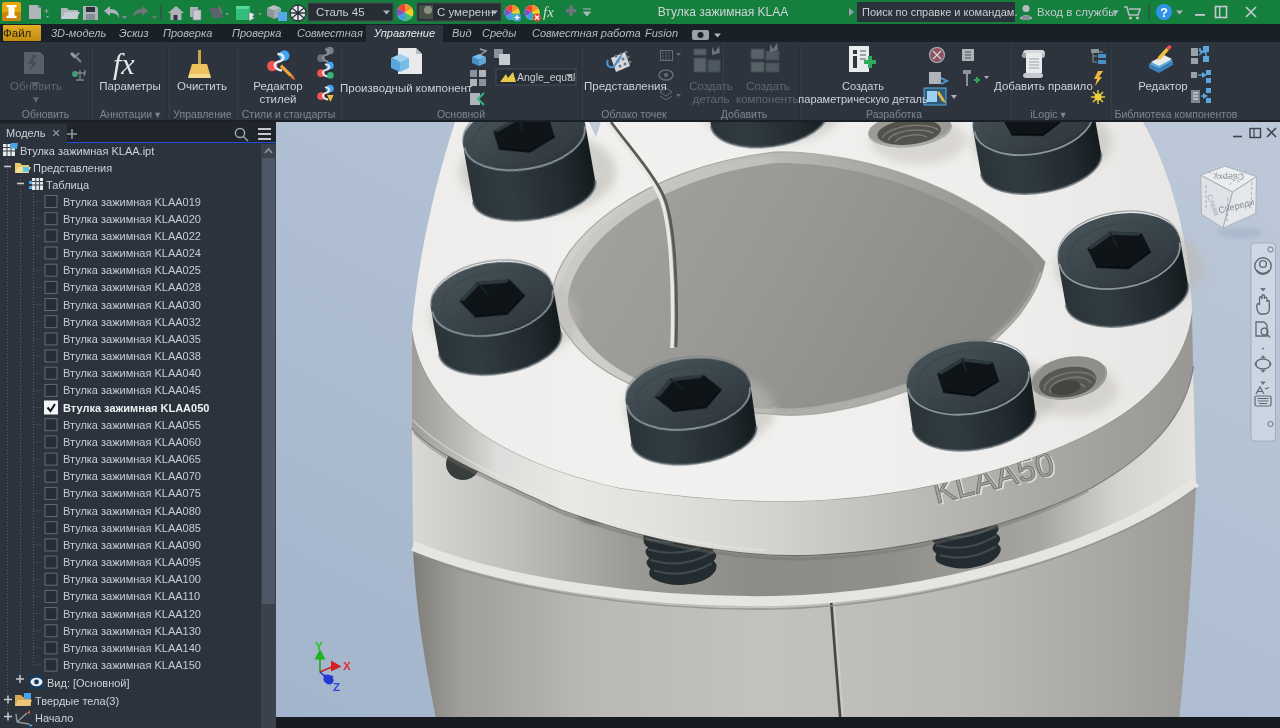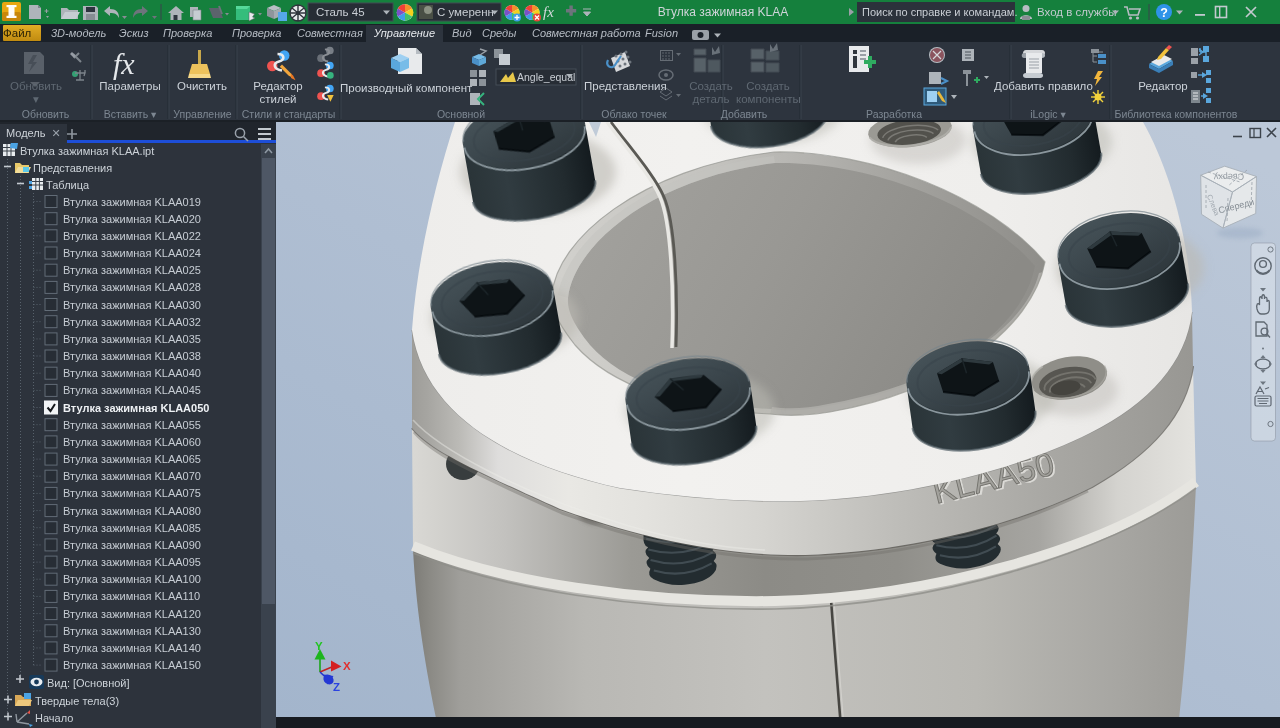--- a/index.html
+++ b/index.html
@@ -18,21 +18,21 @@
   #filetab { position:absolute; left:3px; top:1px; width:38px; height:16px; background:linear-gradient(#e3ad25,#c08b10); color:#2c2305; font-size:11.5px; text-align:left; line-height:16px; border-radius:1px; }
 
   
   #ribbon { position:absolute; left:0; top:42px; width:1280px; height:80px; background:#2d343e; }
   .glabel { position:absolute; bottom:2px; width:100%; text-align:center; color:#7d8792; font-size:10.5px; white-space:nowrap; }
   .bigbtn { position:absolute; text-align:center; color:#ccd2d9; font-size:11.5px; line-height:13px; }
   .dis { color:#5f6872; }
 
   
   #panel { position:absolute; left:0; top:122px; width:276px; height:606px; background:#2d333c; }
-  #panelhead { position:absolute; left:0; top:0; width:276px; height:21px; background:#20252c; border-bottom:3px solid #1d4ed8;}
+  #panelhead { position:absolute; left:0; top:0; width:276px; height:21px; background:#20252c; border-bottom:1px solid #1d4ed8;}
   #ptab { position:absolute; left:0; top:2px; height:19px; background:#2d333c; color:#ccd1d7; font-size:11px; line-height:19px; padding:0 6px; }
   #scrollbar { position:absolute; left:261px; top:22px; width:15px; height:584px; background:#3a424d; }
   #sthumb { position:absolute; left:1px; top:14px; width:13px; height:446px; background:#4e5765; }
 
   
   #statusbar { position:absolute; left:276px; top:717px; width:1004px; height:18px; background:#1d2329; overflow:hidden;margin-top:13px; }
 </style>
 </head>
 <body>
 <div id="app">
@@ -409,24 +409,25 @@
       </g>
     </svg>
     <div class="bigbtn dis" style="left:6px;top:38px;width:60px">Обновить<br>▾</div>
     <div class="bigbtn" style="left:94px;top:38px;width:72px">Параметры</div>
     <div class="bigbtn" style="left:170px;top:38px;width:64px">Очистить</div>
     <div class="bigbtn" style="left:238px;top:38px;width:80px">Редактор стилей</div>
     <div class="bigbtn" style="left:340px;top:40px;width:130px;white-space:nowrap">Производный компонент</div>
     <div class="bigbtn" style="left:584px;top:38px;width:74px">Представления</div>
     <div class="bigbtn dis" style="left:686px;top:38px;width:50px">Создать деталь</div>
     <div class="bigbtn dis" style="left:736px;top:38px;width:64px">Создать компоненты</div>
+    <div class="bigbtn" style="left:790px;top:38px;width:146px;font-size:11px">Создать<br><span style="white-space:nowrap">параметрическую деталь</span></div>
     <div class="bigbtn" style="left:994px;top:38px;width:94px;white-space:nowrap">Добавить правило</div>
     <div class="bigbtn" style="left:1137px;top:38px;width:52px">Редактор</div>
     <div class="glabel" style="left:0;width:91px">Обновить</div>
-    <div class="glabel" style="left:92px;width:76px">Вставить ▾</div>
+    <div class="glabel" style="left:92px;width:76px">Аннотации ▾</div>
     <div class="glabel" style="left:169px;width:67px">Управление</div>
     <div class="glabel" style="left:237px;width:103px">Стили и стандарты</div>
     <div class="glabel" style="left:341px;width:240px">Основной</div>
     <div class="glabel" style="left:582px;width:104px">Облако точек</div>
     <div class="glabel" style="left:714px;width:60px">Добавить</div>
     <div class="glabel" style="left:833px;width:122px">Разработка</div>
     <div class="glabel" style="left:1014px;width:68px">iLogic ▾</div>
     <div class="glabel" style="left:1114px;width:124px">Библиотека компонентов</div>
     <div class="abs" style="left:0;top:78px;width:1280px;height:2px;background:#1b2026"></div>
   </div>

